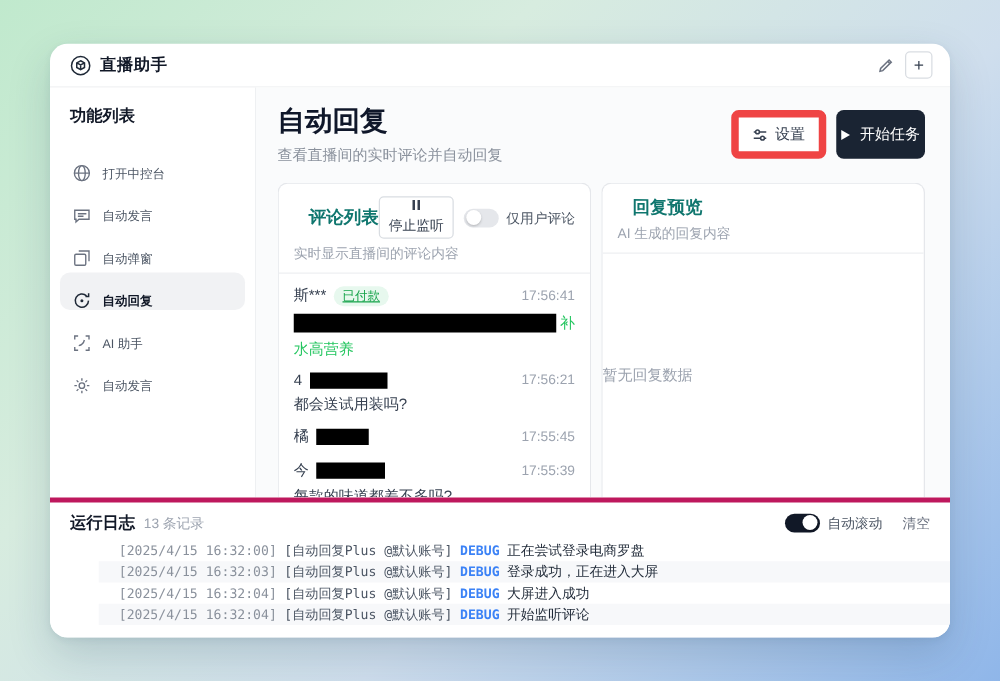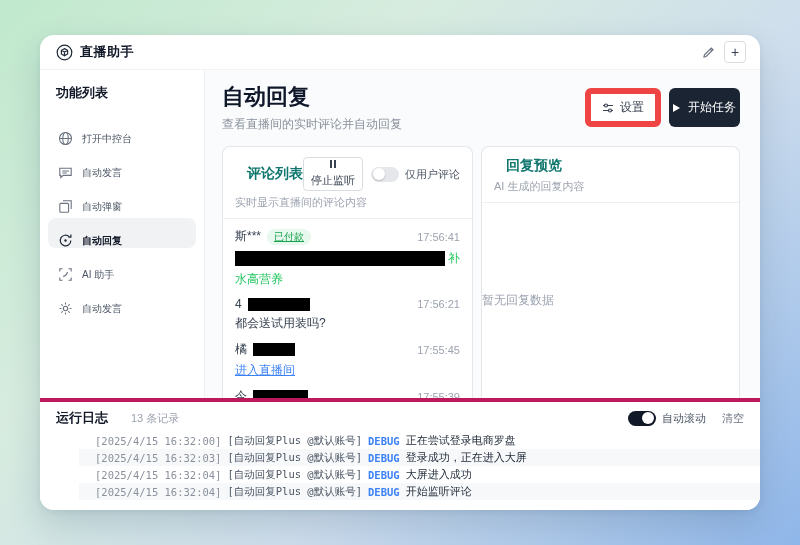--- a/index.html
+++ b/index.html
@@ -99,21 +99,21 @@
   .c-content.green { color:#22c55e; }
   .c-content.link { color:#3b82f6; text-decoration:underline; cursor:pointer; }
   .u-redact2 { width:62px; } .u-redact3 { width:42px; } .u-redact4 { width:55px; }
   
   .preview-body { flex:1; display:flex; align-items:center; justify-content:flex-start; }
   .empty-text { font-size:12px; color:#9ca3af; }
   
   .log { flex:0 0 112px; border-top:4px solid #be185d; background:#fff; display:flex; flex-direction:column; }
   .log-head { display:flex; align-items:center; padding:7px 16px 5px 16px; }
   .log-title { font-size:13px; font-weight:bold; color:#111827; }
-  .log-count { font-size:11px; color:#9ca3af; margin-left:23px; }
+  .log-count { font-size:11px; color:#9ca3af; margin-left:7px; }
   .log-head-right { margin-left:auto; display:flex; }
   .clear-link { font-size:11px; color:#6b7280; margin-left:16px; cursor:pointer; }
   .log-rows { flex:1; overflow:hidden; }
   .log-row {
     height:17px; display:flex; align-items:center; padding:0 16px; gap:6px;
     font-family:"DejaVu Sans Mono","Liberation Mono",monospace; font-size:10.5px; white-space:nowrap;margin-left:39px;
   }
   .log-row:nth-child(even) { background:#f7f8fa; }
   .lg-time { color:#8a919c; }
   .lg-src { color:#4b5563; }
@@ -285,21 +285,20 @@
                 </div>
                 <div class="c-content">都会送试用装吗?</div>
               </div>
 
               <div class="comment">
                 <div class="c-row">
                   <span class="c-user">橘</span>
                   <span class="redact u-redact3"></span>
                   <span class="c-time">17:55:45</span>
                 </div>
-                <div class="c-content link">进入直播间</div>
               </div>
 
               <div class="comment">
                 <div class="c-row">
                   <span class="c-user">今</span>
                   <span class="redact u-redact4"></span>
                   <span class="c-time">17:55:39</span>
                 </div>
                 <div class="c-content">每款的味道都差不多吗?</div>
               </div>

